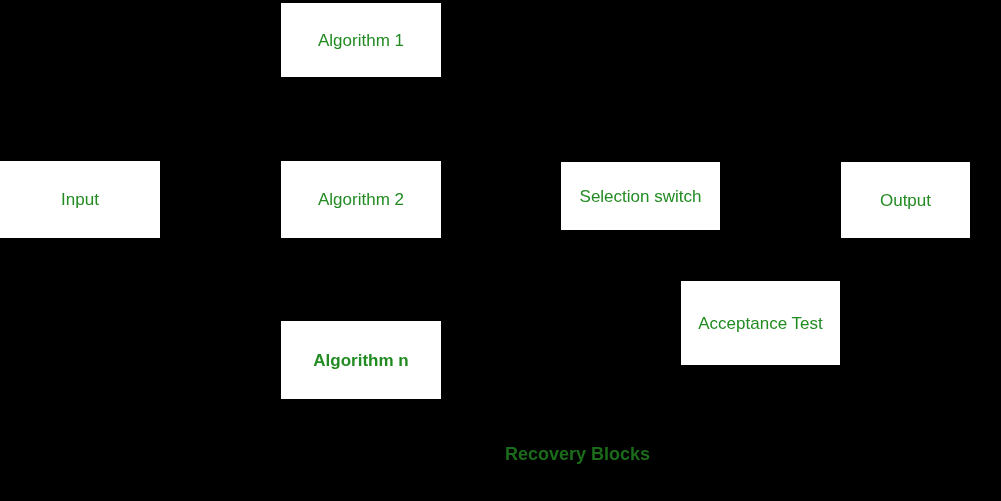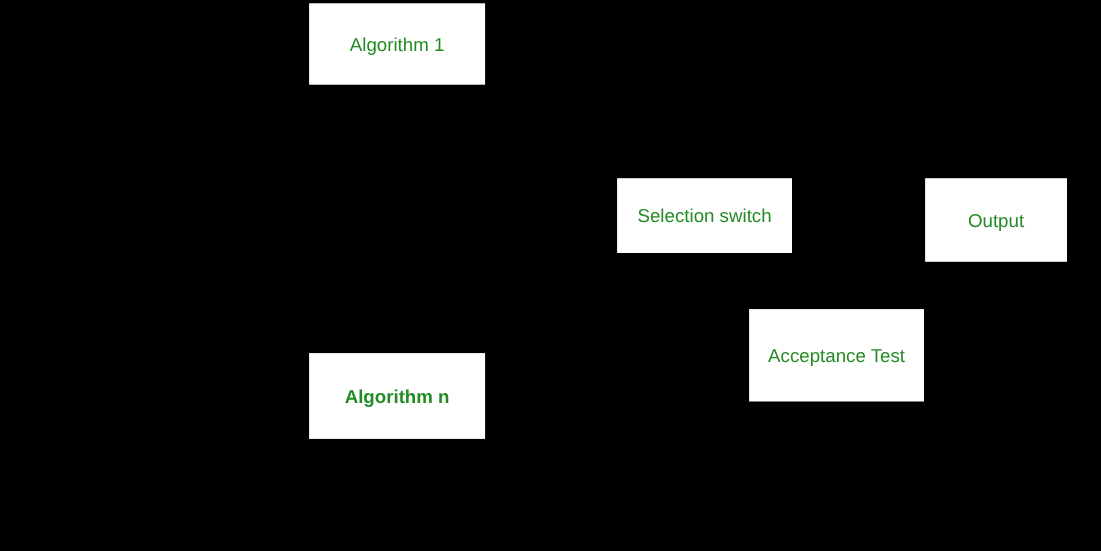--- a/index.html
+++ b/index.html
@@ -48,23 +48,26 @@
     font-weight: bold;
     white-space: nowrap;
   }
 </style>
 </head>
 <body>
 
 <div class="canvas">
   <div class="node pos-algorithm1">Algorithm 1</div>
 
+  <div class="node pos-input">Input</div>
 
+  <div class="node pos-algorithm2">Algorithm 2</div>
 
   <div class="node pos-selectionSwitch">Selection switch</div>
 
   <div class="node pos-output">Output</div>
 
   <div class="node pos-acceptanceTest">Acceptance Test</div>
 
   <div class="node pos-algorithmN">Algorithm n</div>
 
+  <div class="caption">Recovery Blocks</div>
 </div>
 
 </body></html>

